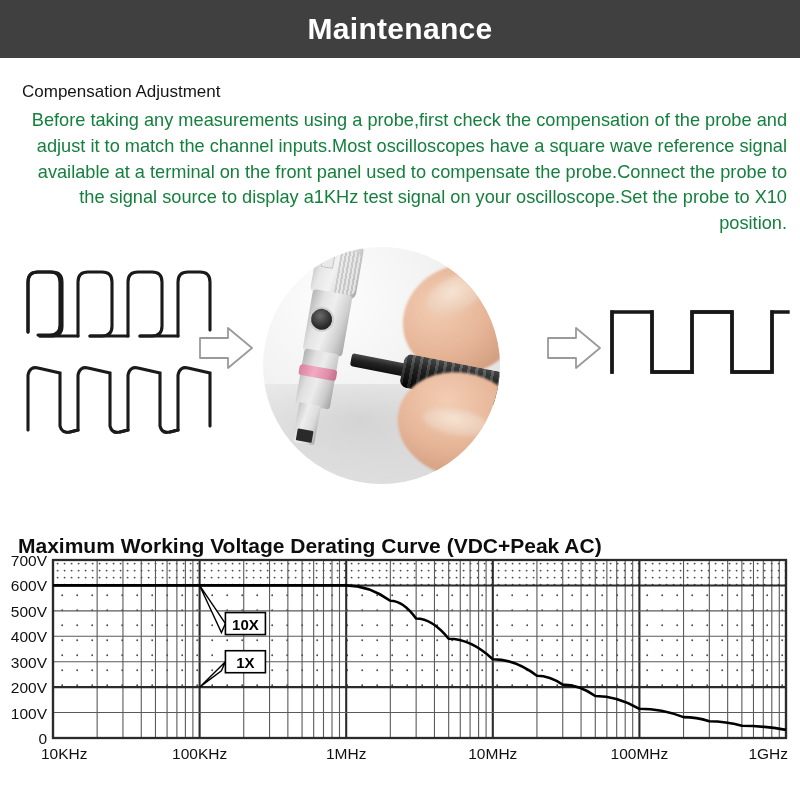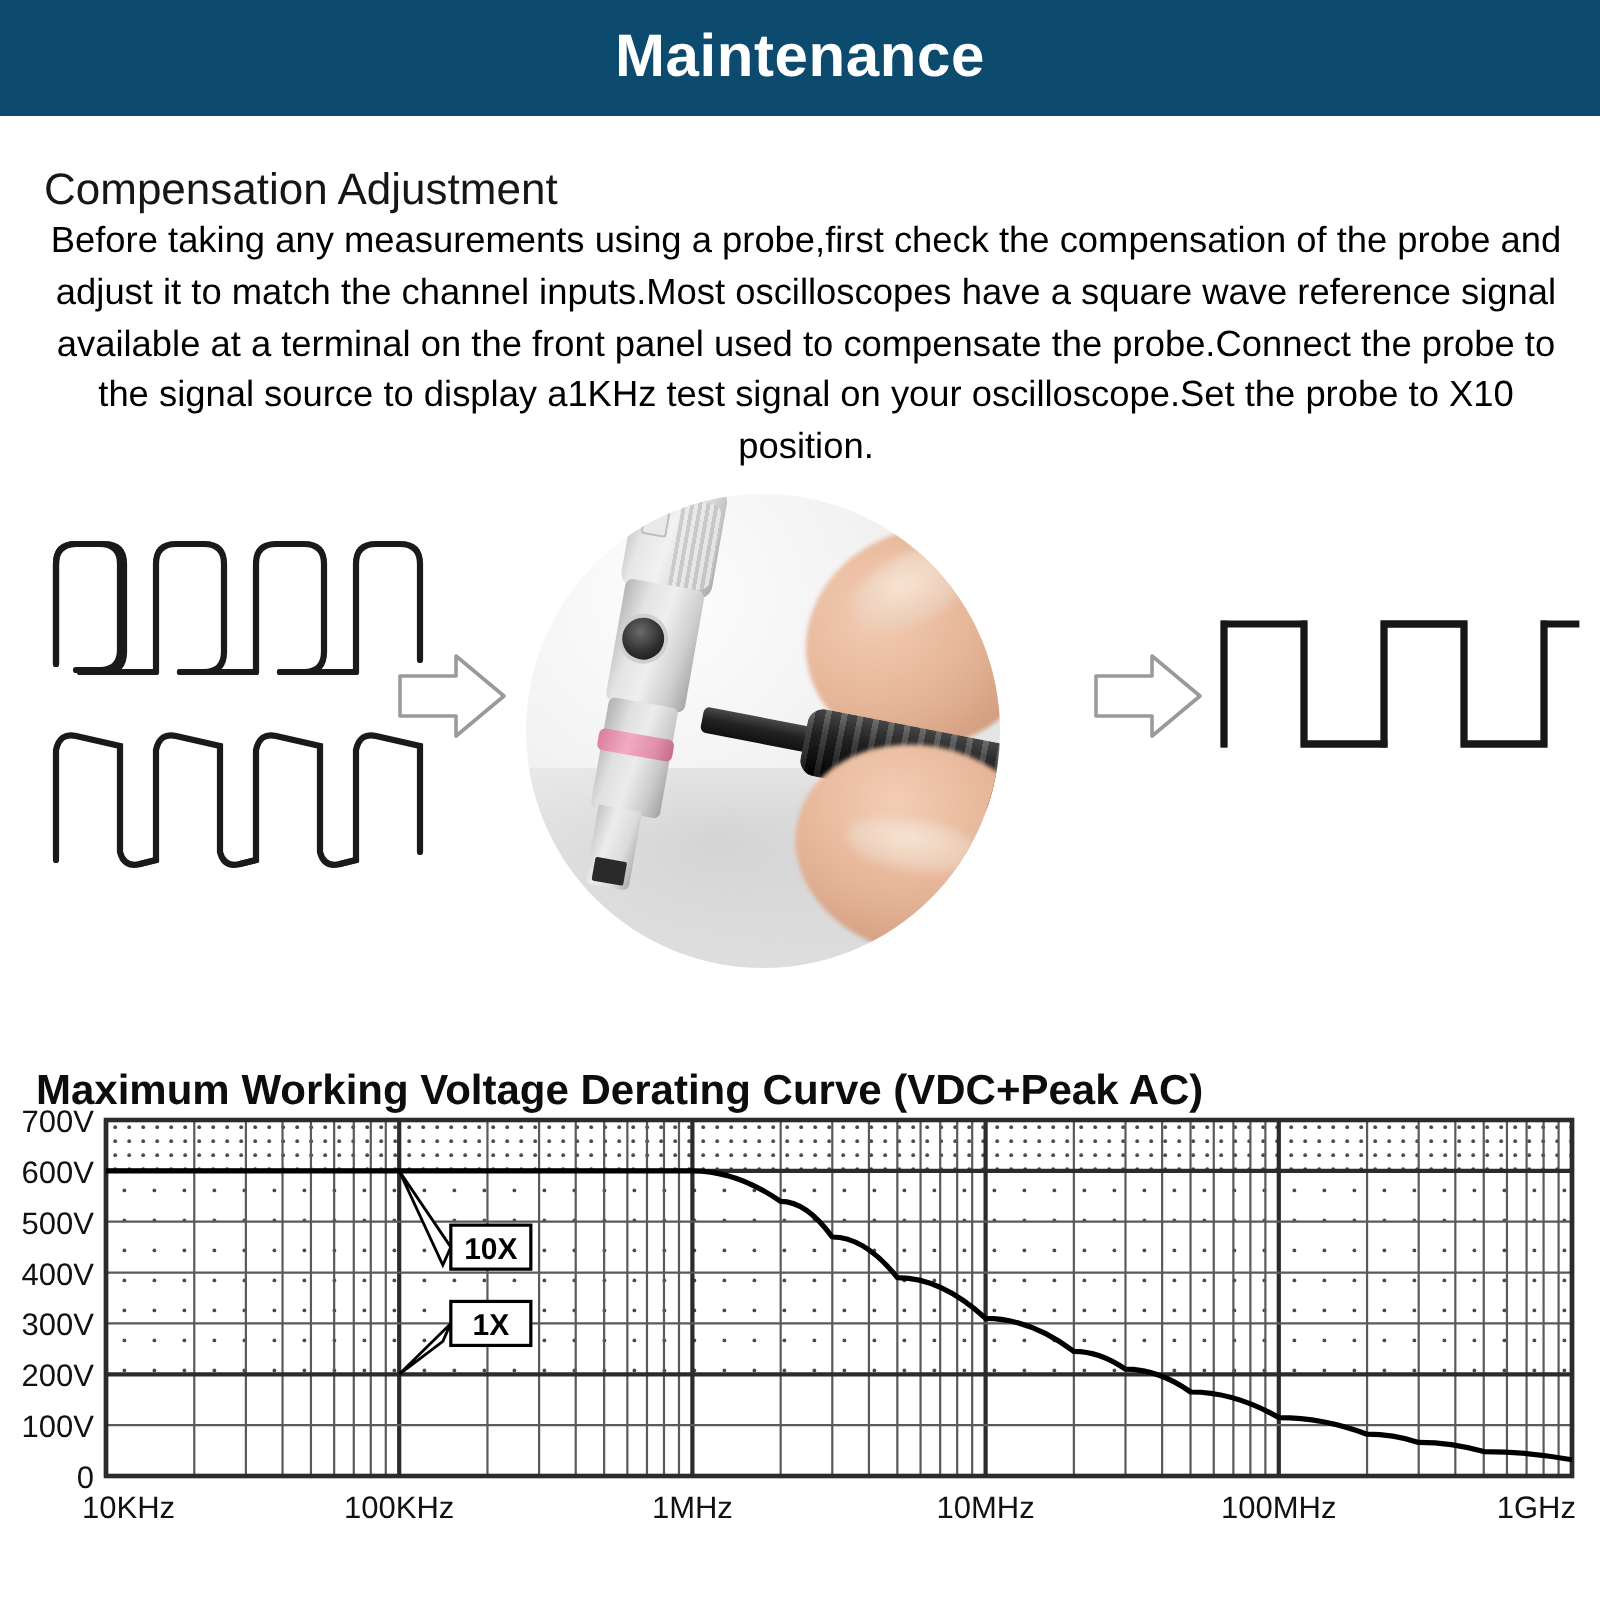--- a/index.html
+++ b/index.html
@@ -7,37 +7,37 @@
     width:800px;height:800px;
     background:#ffffff;
     font-family:"Liberation Sans", sans-serif;
     overflow:hidden;
     position:relative;
   }
 
   
   .banner{
     position:absolute;left:0;top:0;width:800px;height:58px;
-    background:#0c4a6e;
+    background:#404040;
     display:flex;align-items:center;justify-content:center;
   }
   .banner-title{
     color:#ffffff;font-size:30px;font-weight:bold;letter-spacing:.3px;
     font-family:"Liberation Sans", sans-serif;
   }
 
   
   .section-heading{
     position:absolute;left:22px;top:82px;
-    font-size:22px;color:#161616;white-space:nowrap;
+    font-size:17px;color:#161616;white-space:nowrap;
   }
   .body-copy{
     position:absolute;left:19px;top:108px;width:768px;
-    font-size:18.2px;line-height:25.8px;color:#000000;
-    text-align:center;
+    font-size:18.2px;line-height:25.8px;color:#15803d;
+    text-align:right;
   }
 
   
   .illus{position:absolute;left:0;top:240px;width:800px;height:255px;}
   .illus svg{display:block;}
 
   .photo-wrap{
     position:absolute;left:263px;top:247px;
     width:237px;height:237px;border-radius:50%;
     overflow:hidden;

